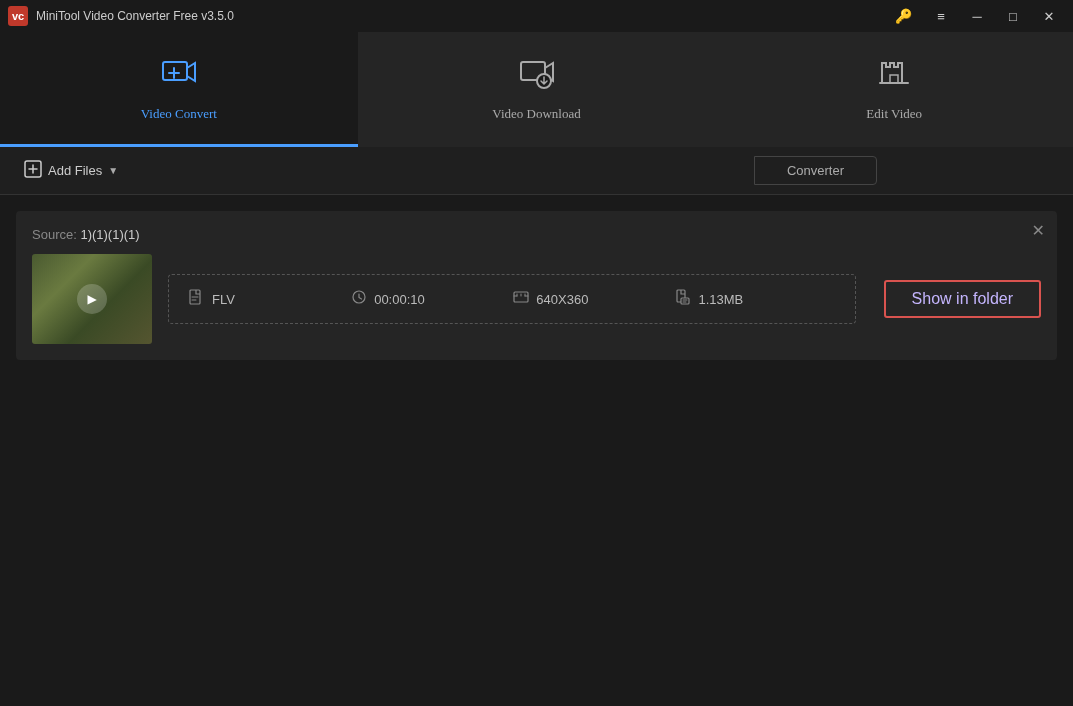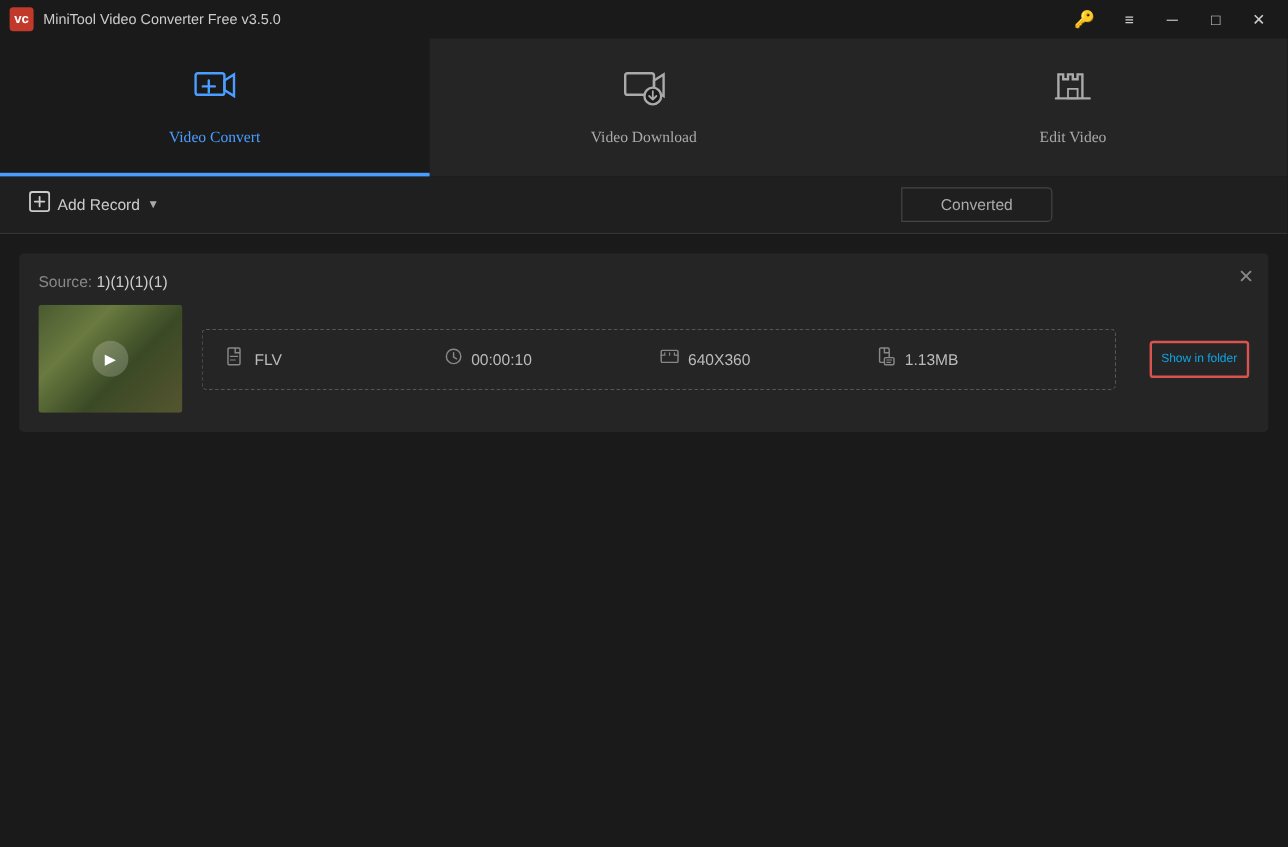--- a/index.html
+++ b/index.html
@@ -229,25 +229,25 @@
       font-size: 13px;
       color: #bbb;
     }
     .file-info-icon {
       font-size: 16px;
       color: #888;
     }
 
     
     #show-in-folder-btn {
-      padding: 8px 8px;
+      padding: 8px 26px;
       background: transparent;
       border: 2px solid #d9534f;
-      color: #0ea5e9;
-      font-size: 10px;
+      color: #c4b5fd;
+      font-size: 16px;
       cursor: pointer;
       border-radius: 3px;
       white-space: nowrap;
       margin-left: 12px;
     }
   </style>
 </head>
 <body>
 
 <div id="titlebar">
@@ -305,26 +305,26 @@
 </div>
 
 <div id="toolbar">
   <button id="add-files-btn">
     <span id="add-files-icon">
       <svg width="18" height="18" viewBox="0 0 18 18" fill="none">
         <rect x="1" y="1" width="16" height="16" rx="2" stroke="#ccc" stroke-width="1.5" fill="none"></rect>
         <path d="M9 5v8M5 9h8" stroke="#ccc" stroke-width="1.5" stroke-linecap="round"></path>
       </svg>
     </span>
-    <span>Add Record</span>
+    <span>Add Files</span>
     <span id="dropdown-arrow">▼</span>
   </button>
 
   <div id="tab-switcher">
-    <button class="tab-pill">Converted</button>
+    <button class="tab-pill">Converter</button>
   </div>
 </div>
 
 <div id="content">
   <div class="video-card">
     <button class="card-close">✕</button>
     <div class="card-source">
       <span class="source-label">Source: </span>
       <span class="source-value">1)(1)(1)(1)</span>
     </div>

